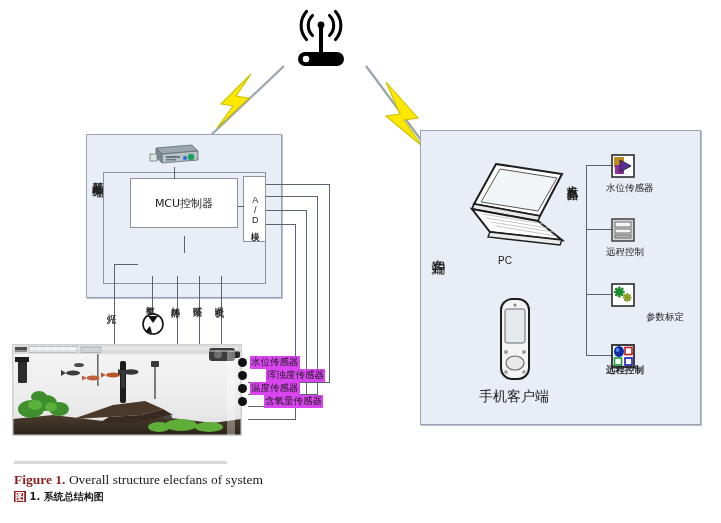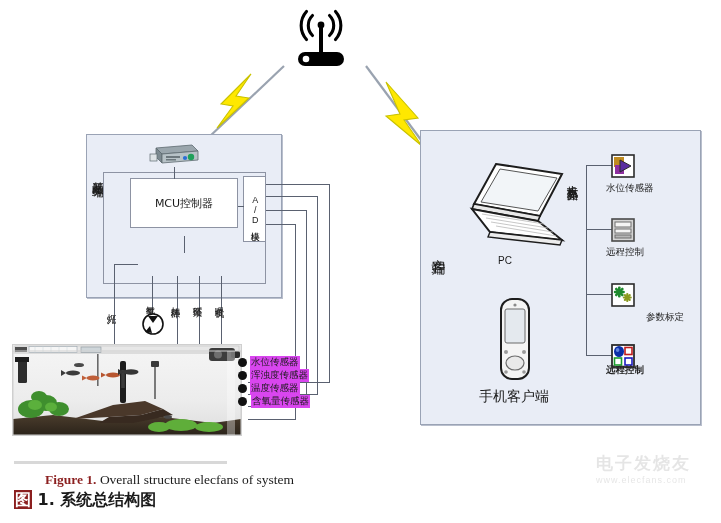--- a/index.html
+++ b/index.html
@@ -74,22 +74,22 @@
     left:12px;top:344px;width:228px;height:90px;
     border:1px solid #cfcfcf;
     overflow:hidden;
     background:linear-gradient(#f2f2f2 0%,#ededed 55%,#e4e4e4 100%);
   }
   .feat-cap{position:absolute;font-size:9.5px;white-space:nowrap;color:#222;}
 
   
   #caption{left:14px;top:472px;width:520px;}
   #cap-en{font-family:"Liberation Serif","DejaVu Serif",serif;font-size:13.5px;color:#1b1b1b;}
-  #cap-en b{color:#8b1f1f;margin-left:31px;}
-  #cap-zh{font-size:16px;margin-top:2px;color:#1b1b1b;font-weight:bold;}
+  #cap-en b{color:#8b1f1f;}
+  #cap-zh{font-size:10px;margin-top:2px;color:#1b1b1b;font-weight:bold;}
   #cap-zh .tag{background:#8b1f1f;color:#fff;padding:0 1px;}
 
   
   #watermark{
     left:596px;top:452px;width:120px;height:62px;opacity:.22;
     color:#8d8d8d;
   }
   #wm-cn{font-size:17px;letter-spacing:2px;font-weight:bold;}
   #wm-url{font-size:9px;letter-spacing:1px;}
 
@@ -294,29 +294,29 @@
 
       <rect x="0" y="6" width="228" height="84" fill="none" stroke="#cfcfcf" stroke-width="1"></rect>
       <rect x="214" y="6" width="8" height="84" fill="#ffffff" opacity=".35"></rect>
     </svg>
   </div>
 
   <div class="abs" style="left:238px;top:356px;display:flex;align-items:center;gap:3px;">
     <span class="sdot"></span>
     <span class="sensor cn">水位传感器</span>
   </div>
-  <div class="abs" style="left:238px;top:369px;display:flex;align-items:center;gap:3px;">
+  <div class="abs" style="left:238px;top:369px;display:flex;align-items:center;gap:19px;">
     <span class="sdot"></span>
     <span class="sensor cn">浑浊度传感器</span>
   </div>
   <div class="abs" style="left:238px;top:382px;display:flex;align-items:center;gap:3px;">
     <span class="sdot"></span>
     <span class="sensor cn">温度传感器</span>
   </div>
-  <div class="abs" style="left:238px;top:395px;display:flex;align-items:center;gap:4px;">
+  <div class="abs" style="left:238px;top:395px;display:flex;align-items:center;gap:17px;">
     <span class="sdot"></span>
     <span class="sensor cn">含氧量传感器</span>
   </div>
 
   <div class="abs panel" id="panel-right"></div>
 
   <div class="abs vtext cn" id="client-label">客户端</div>
 
   <div class="abs" style="left:466px;top:160px;">
     <svg width="108" height="92" viewBox="0 0 108 92">
@@ -416,18 +416,14 @@
 
   <div class="abs" id="caption">
     <div id="cap-en">
       <b>Figure 1.</b><span> Overall structure elecfans of system</span>
     </div>
     <div id="cap-zh" class="cn">
       <span class="tag">图</span><span> 1. 系统总结构图</span>
     </div>
   </div>
 
-  <div class="abs" id="watermark">
-    <div class="cn" id="wm-cn">电子发烧友</div>
-    <div id="wm-url">www.elecfans.com</div>
-  </div>
 
 </div>
 
 </body></html>

